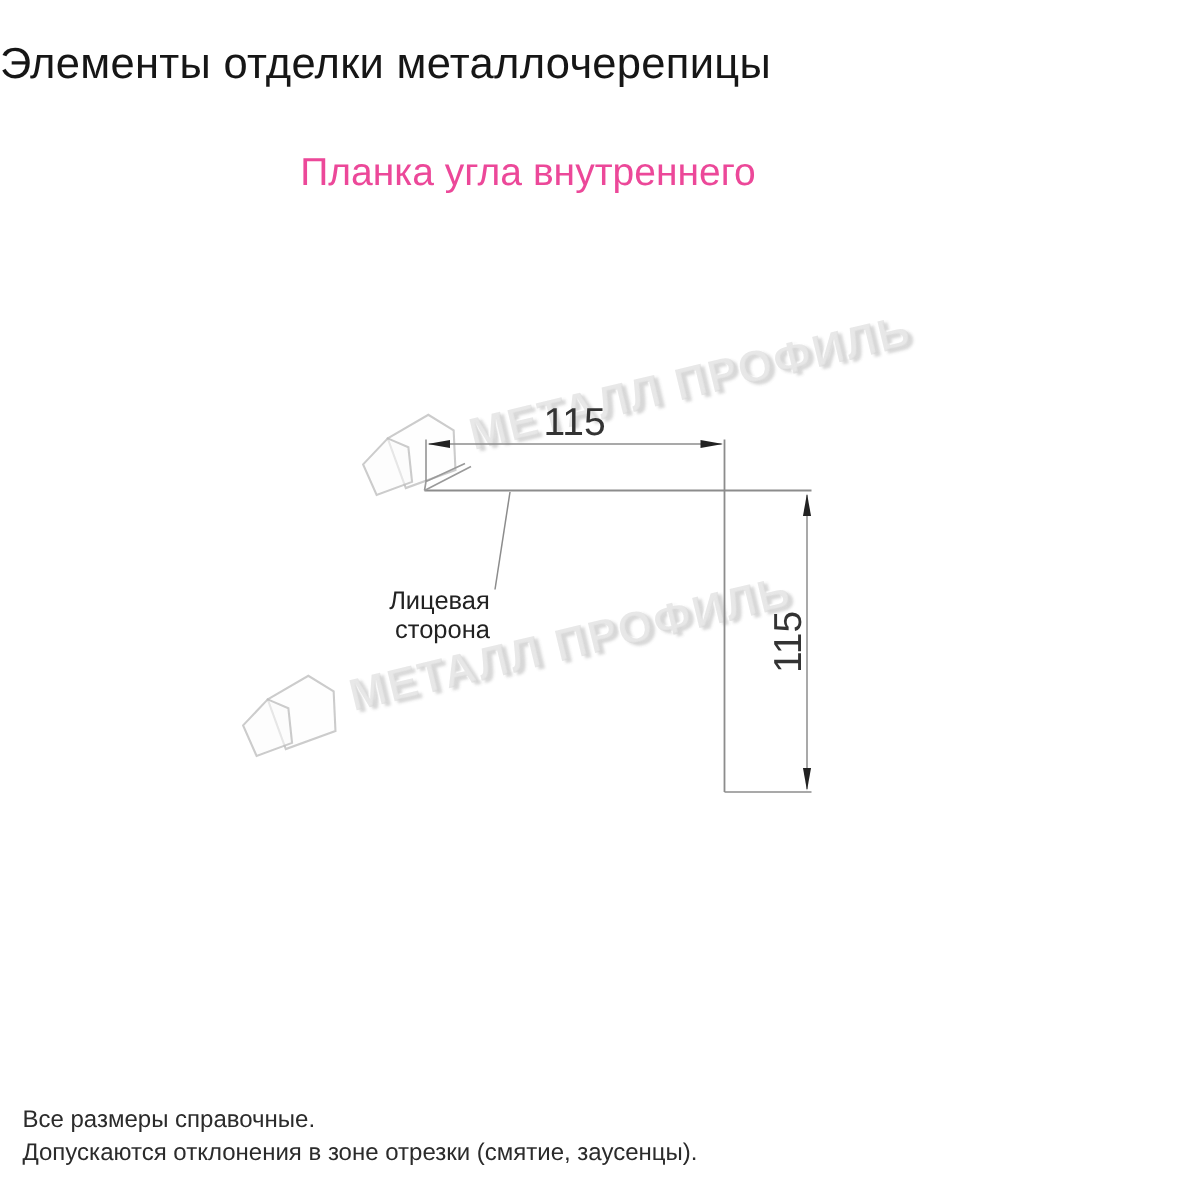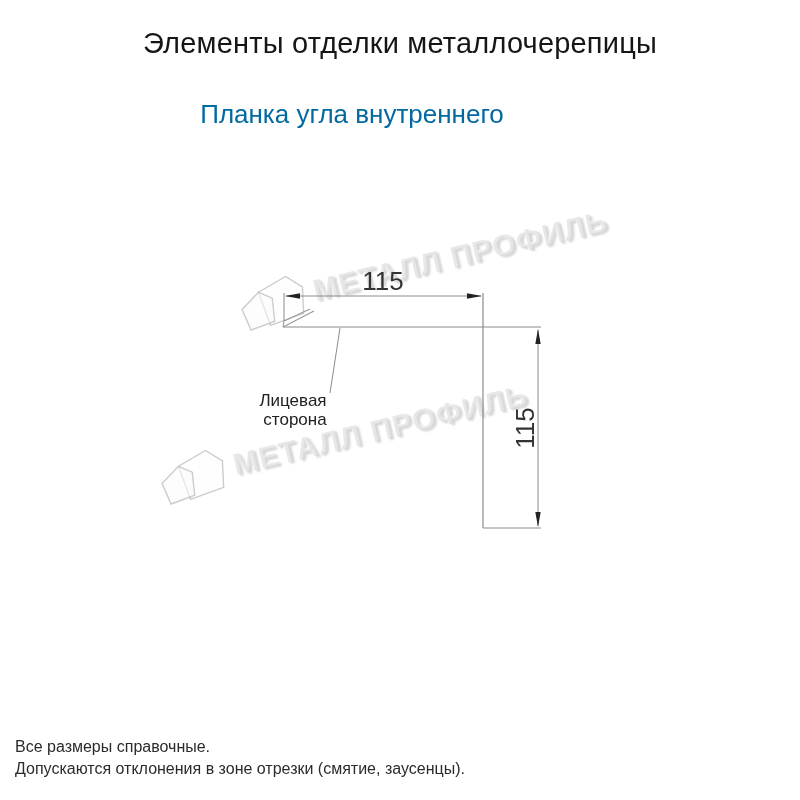--- a/index.html
+++ b/index.html
@@ -7,33 +7,32 @@
     position: relative;
     width: 800px;
     height: 800px;
     background: #ffffff;
     overflow: hidden;
     font-family: "Liberation Sans", sans-serif;
   }
   .page-title {
     position: absolute;
     top: 27px; left: 0; width: 800px;
-    text-align: center;
     font-size: 29px;
     font-weight: 400;
     color: #161616;
     letter-spacing: 0.2px;
   }
   .subtitle {
     position: absolute;
     left: 0; width: 704px;
     text-align: center;
     font-size: 26px;
     font-weight: 400;
-    color: #0369a1;
+    color: #ec4899;
   }
   .subtitle-1 { top: 99px; }
   .subtitle-2 { top: 137px; }
 
   .watermark {
     position: absolute;
     display: flex;
     align-items: center;
     gap: 6px;
     transform: rotate(-13.5deg);

